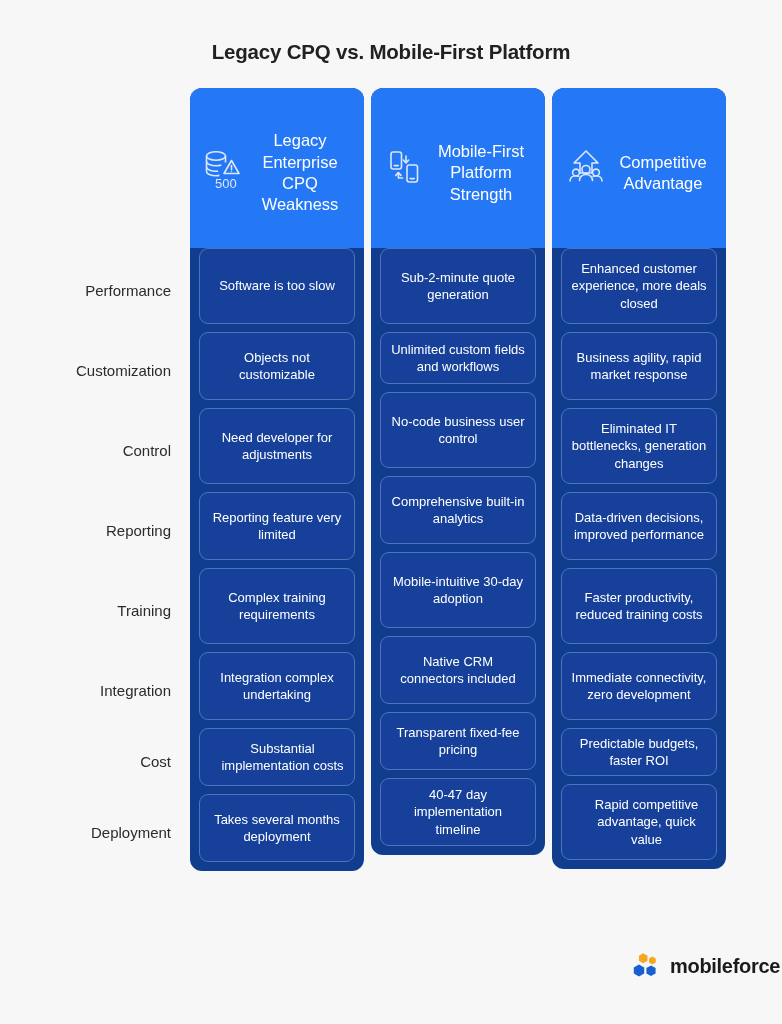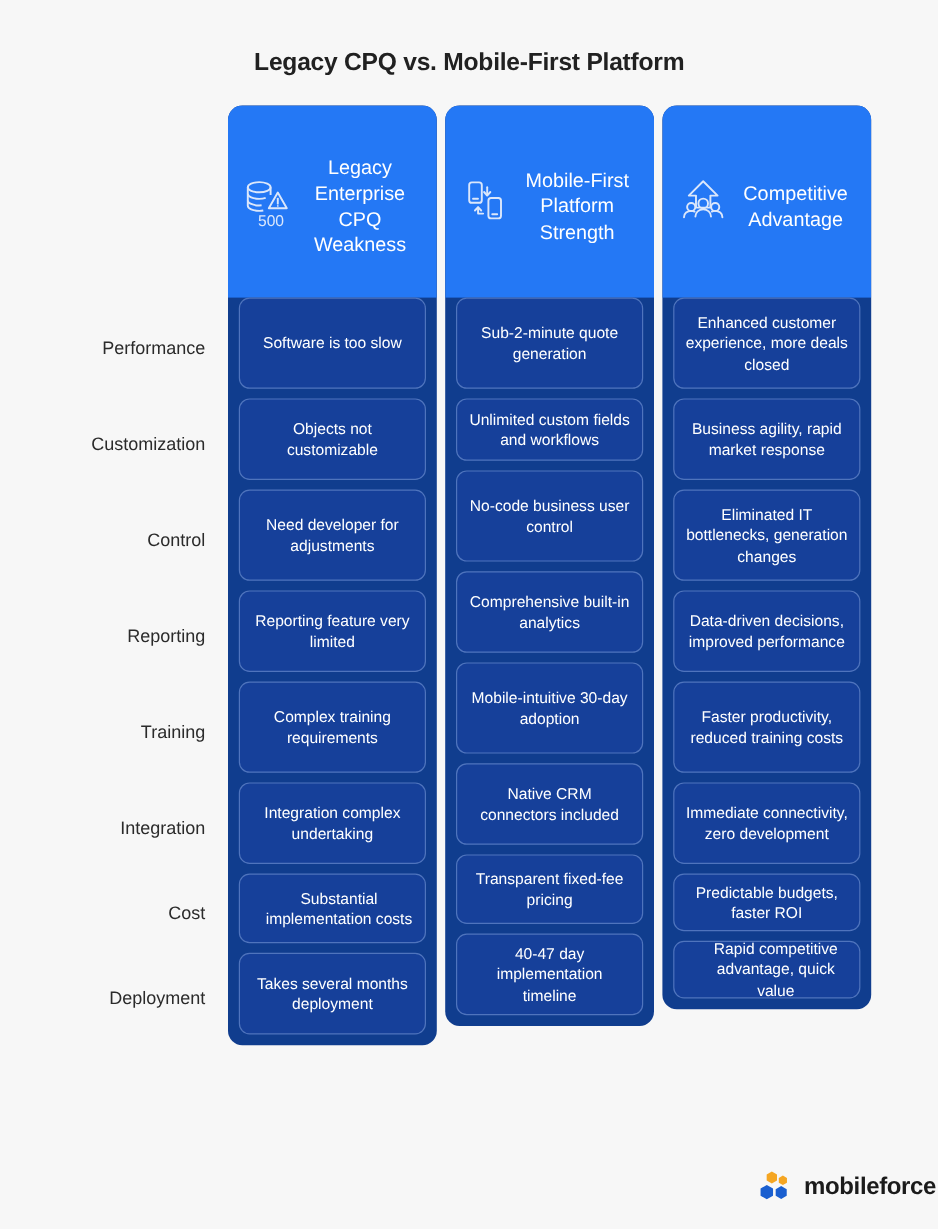--- a/index.html
+++ b/index.html
@@ -122,21 +122,21 @@
     font-size: 13px;
     line-height: 1.33;
     text-align: center;
   }
   .cell:last-child { margin-bottom: 0; }
 
   
   .logo {
     position: absolute;
     left: 632px;
-    top: 975px;
+    top: 952px;
     display: flex;
     align-items: center;
   }
   .logo-mark {
     width: 30px;
     height: 28px;
     margin-right: 8px;
     flex: 0 0 30px;
   }
   .logo-text {
@@ -240,21 +240,21 @@
         <div class="col-head-title">Competitive Advantage</div>
       </div>
       <div class="cells">
         <div class="cell" style="height: 76px;">Enhanced customer experience, more deals closed</div>
         <div class="cell" style="height: 68px;">Business agility, rapid market response</div>
         <div class="cell" style="height: 76px;">Eliminated IT bottlenecks, generation changes</div>
         <div class="cell" style="height: 68px;">Data-driven decisions, improved performance</div>
         <div class="cell" style="height: 76px;">Faster productivity, reduced training costs</div>
         <div class="cell" style="height: 68px;">Immediate connectivity, zero development</div>
         <div class="cell" style="height: 48px;">Predictable budgets, faster ROI</div>
-        <div class="cell" style="height: 48px; padding-left: 24px;">Rapid competitive advantage, quick value</div>
+        <div class="cell" style="height: 76px; padding-left: 24px;">Rapid competitive advantage, quick value</div>
       </div>
     </div>
 
   </div>
 
   <div class="logo">
     <div class="logo-mark">
       <svg width="30" height="28" viewBox="0 0 30 28" fill="none">
         <path d="M11.2 1.2 l4.3 2.5 v5 l-4.3 2.5 l-4.3 -2.5 v-5 z" fill="#f5a623"></path>
         <path d="M20.4 4.6 l3.4 2 v4 l-3.4 2 l-3.4 -2 v-4 z" fill="#f5a623"></path>

